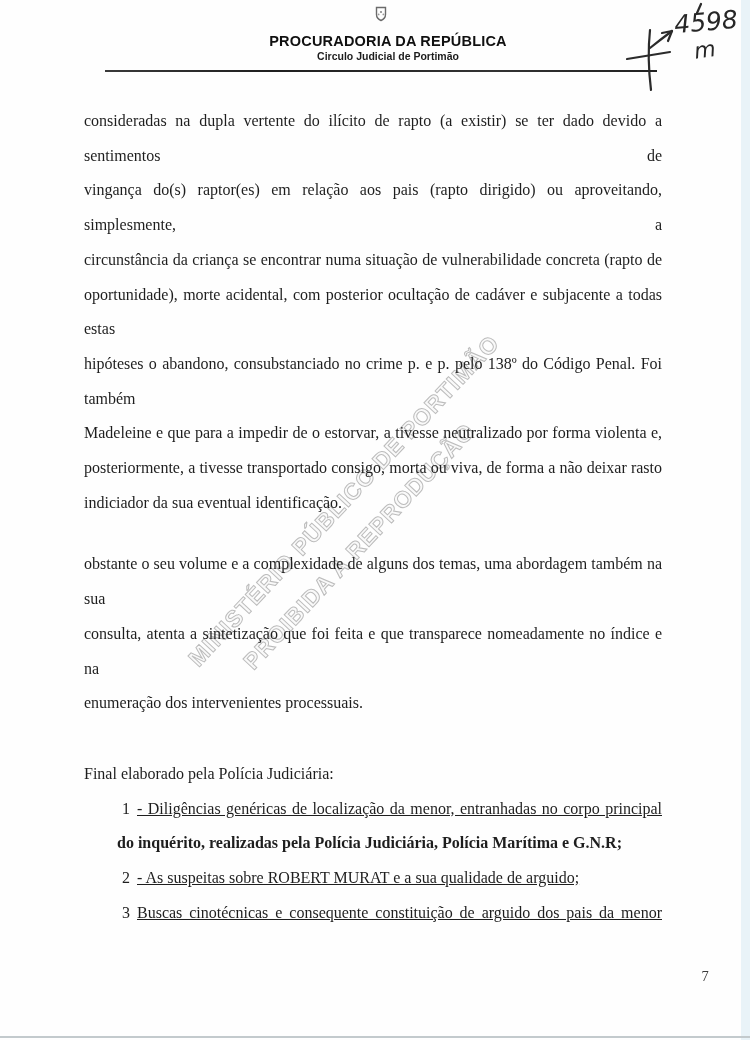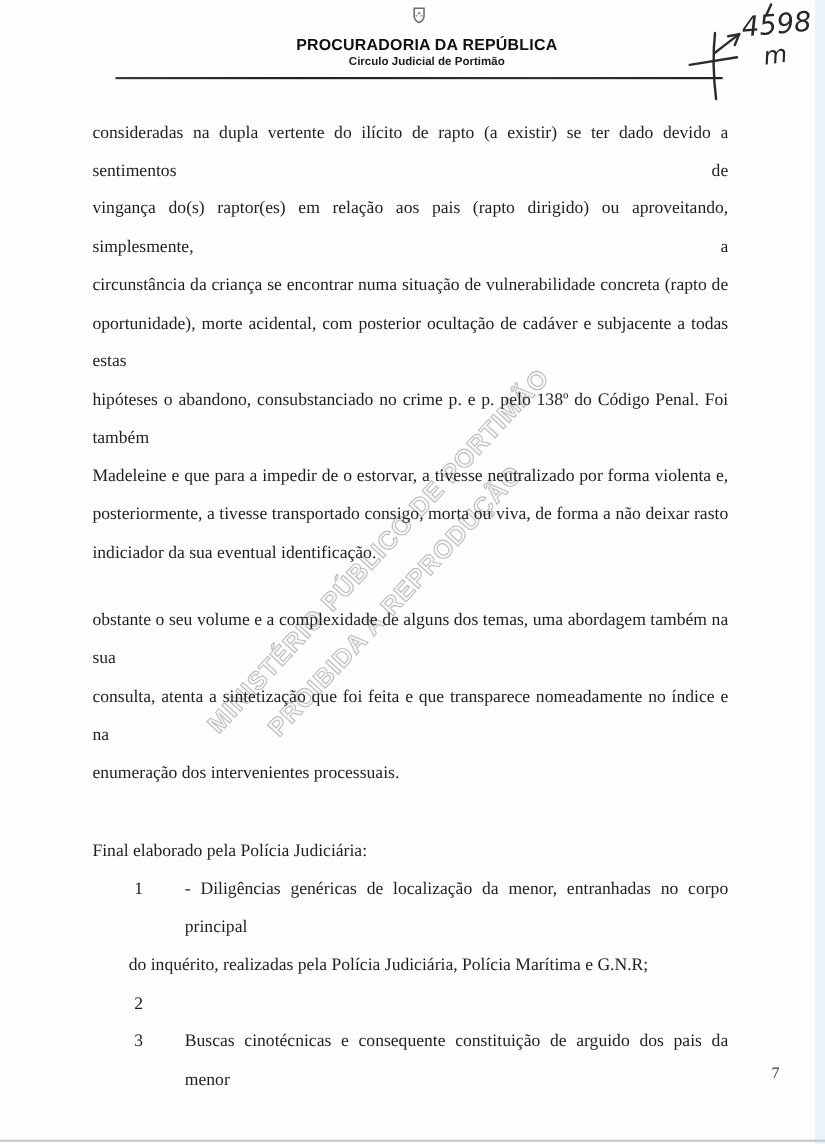--- a/index.html
+++ b/index.html
@@ -44,22 +44,22 @@
   .text {
     position:absolute; left:84px; top:104px; width:578px; z-index:2;
     font-size:16px; line-height:34.7px; color:#1e1e1e;
   }
   .m1 { margin-bottom:27px; }
   .m2 { margin-bottom:36px; }
   .line { min-height:34.7px; }
   .just { text-align:justify; text-align-last:justify; }
   .listline { position:relative; }
   .num { position:absolute; left:38px; top:0; }
-  .itext { margin-left:84px; }
-  .cont { padding-left:33px; }
+  .itext { margin-left:53px;text-decoration:underline; }
+  .cont { padding-left:33px;font-weight:bold; }
 
   .pageno {
     position:absolute; left:690px; top:968px; width:30px; text-align:center;
     font-size:14.5px; color:#3a3a3a; z-index:2;
   }
 </style>
 </head>
 <body>
 
 <div class="scan-right"></div>
@@ -115,20 +115,21 @@
 
   <div class="para">
     <div class="line listline">
       <span class="num">1</span>
       <div class="itext just">- Diligências genéricas de localização da menor, entranhadas no corpo principal</div>
     </div>
     <div class="line cont">do inquérito, realizadas pela Polícia Judiciária, Polícia Marítima e G.N.R;</div>
 
     <div class="line listline">
       <span class="num">2</span>
+      <div class="itext">- As suspeitas sobre ROBERT MURAT e a sua qualidade de arguido;</div>
     </div>
 
     <div class="line listline">
       <span class="num">3</span>
       <div class="itext just">Buscas cinotécnicas e consequente constituição de arguido dos pais da menor</div>
     </div>
   </div>
 
 
 </div>

